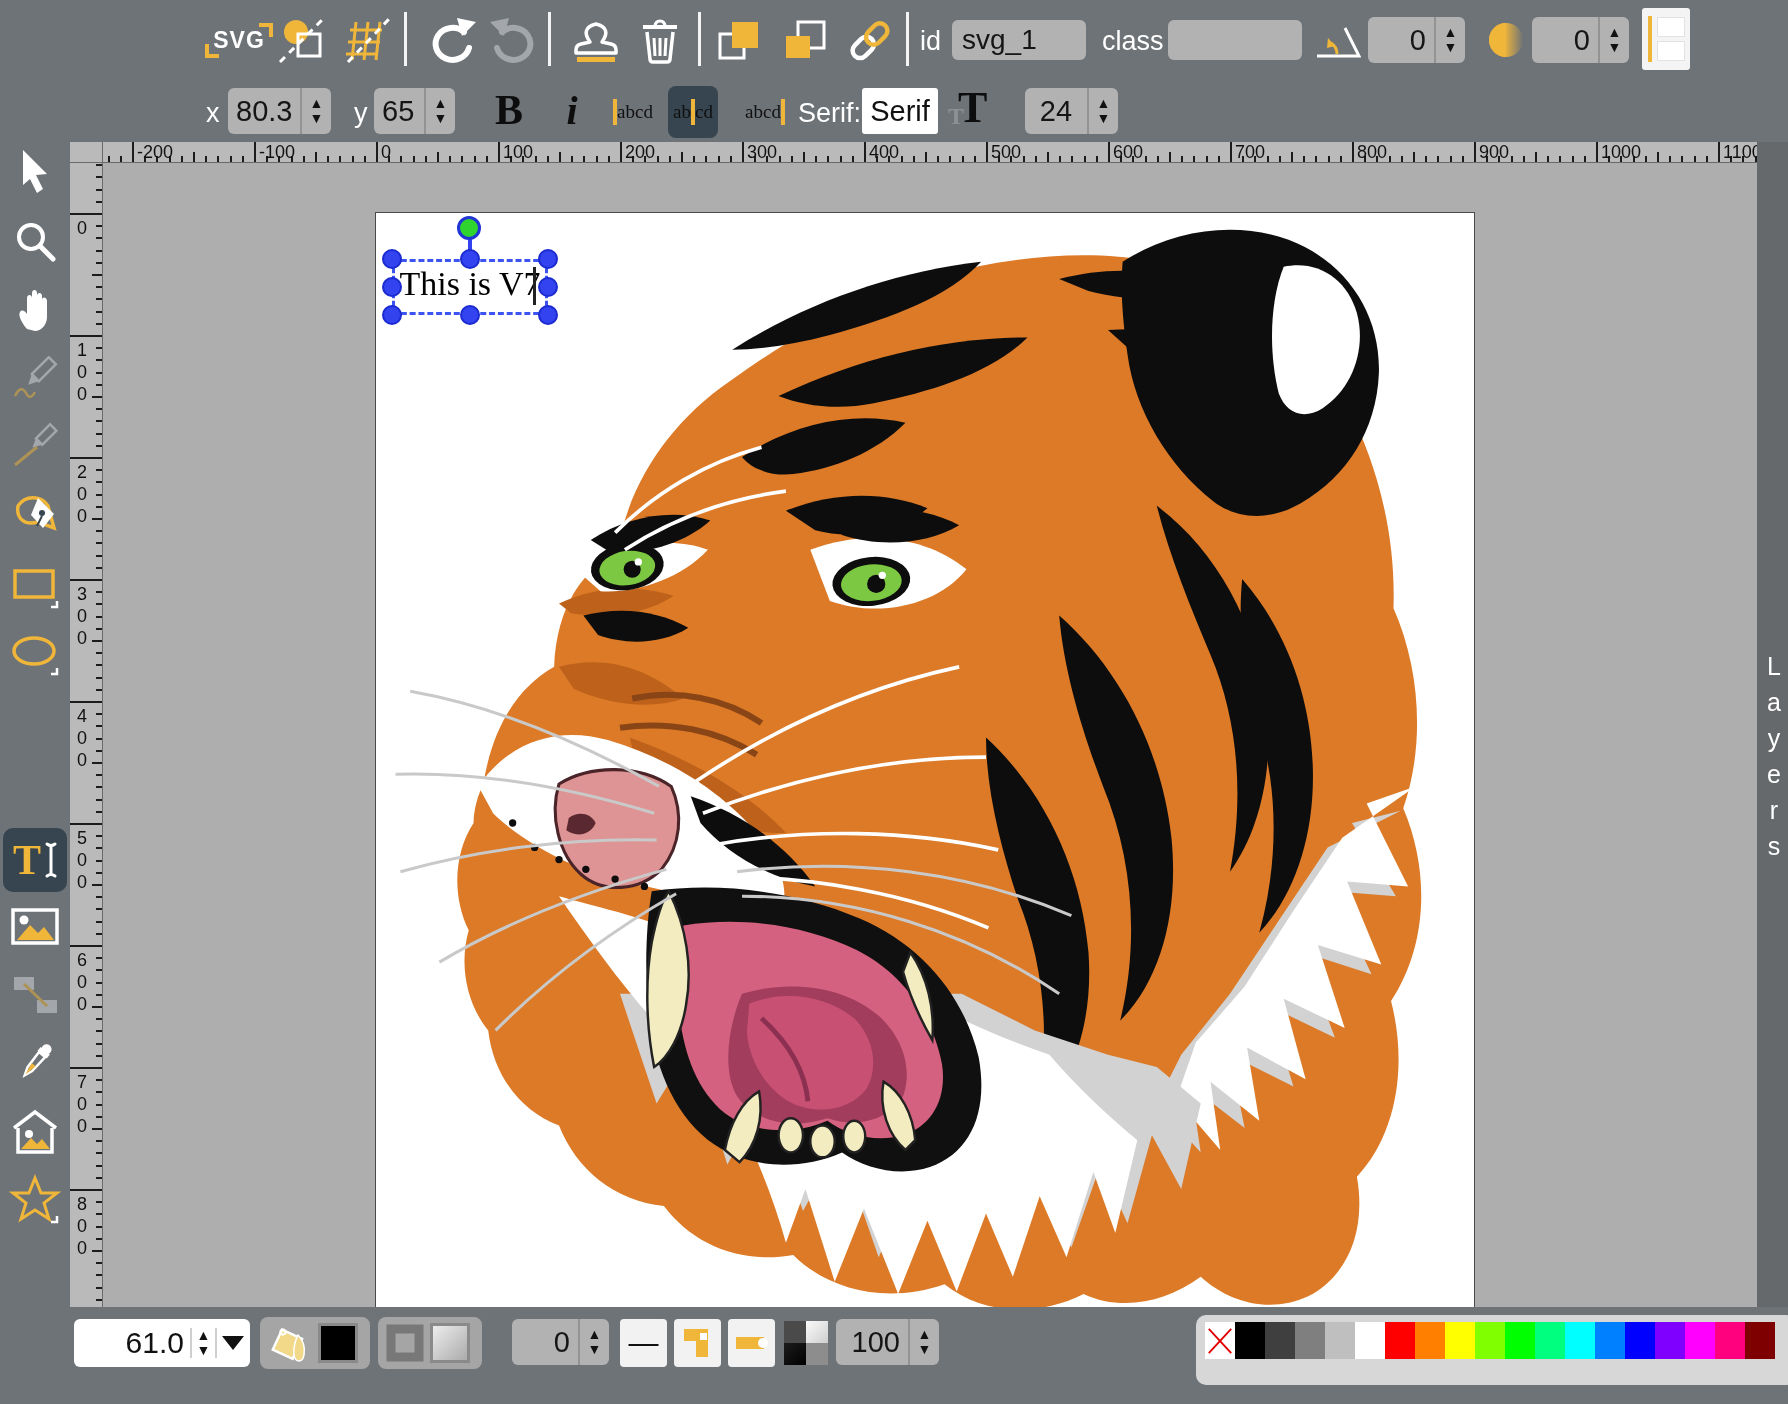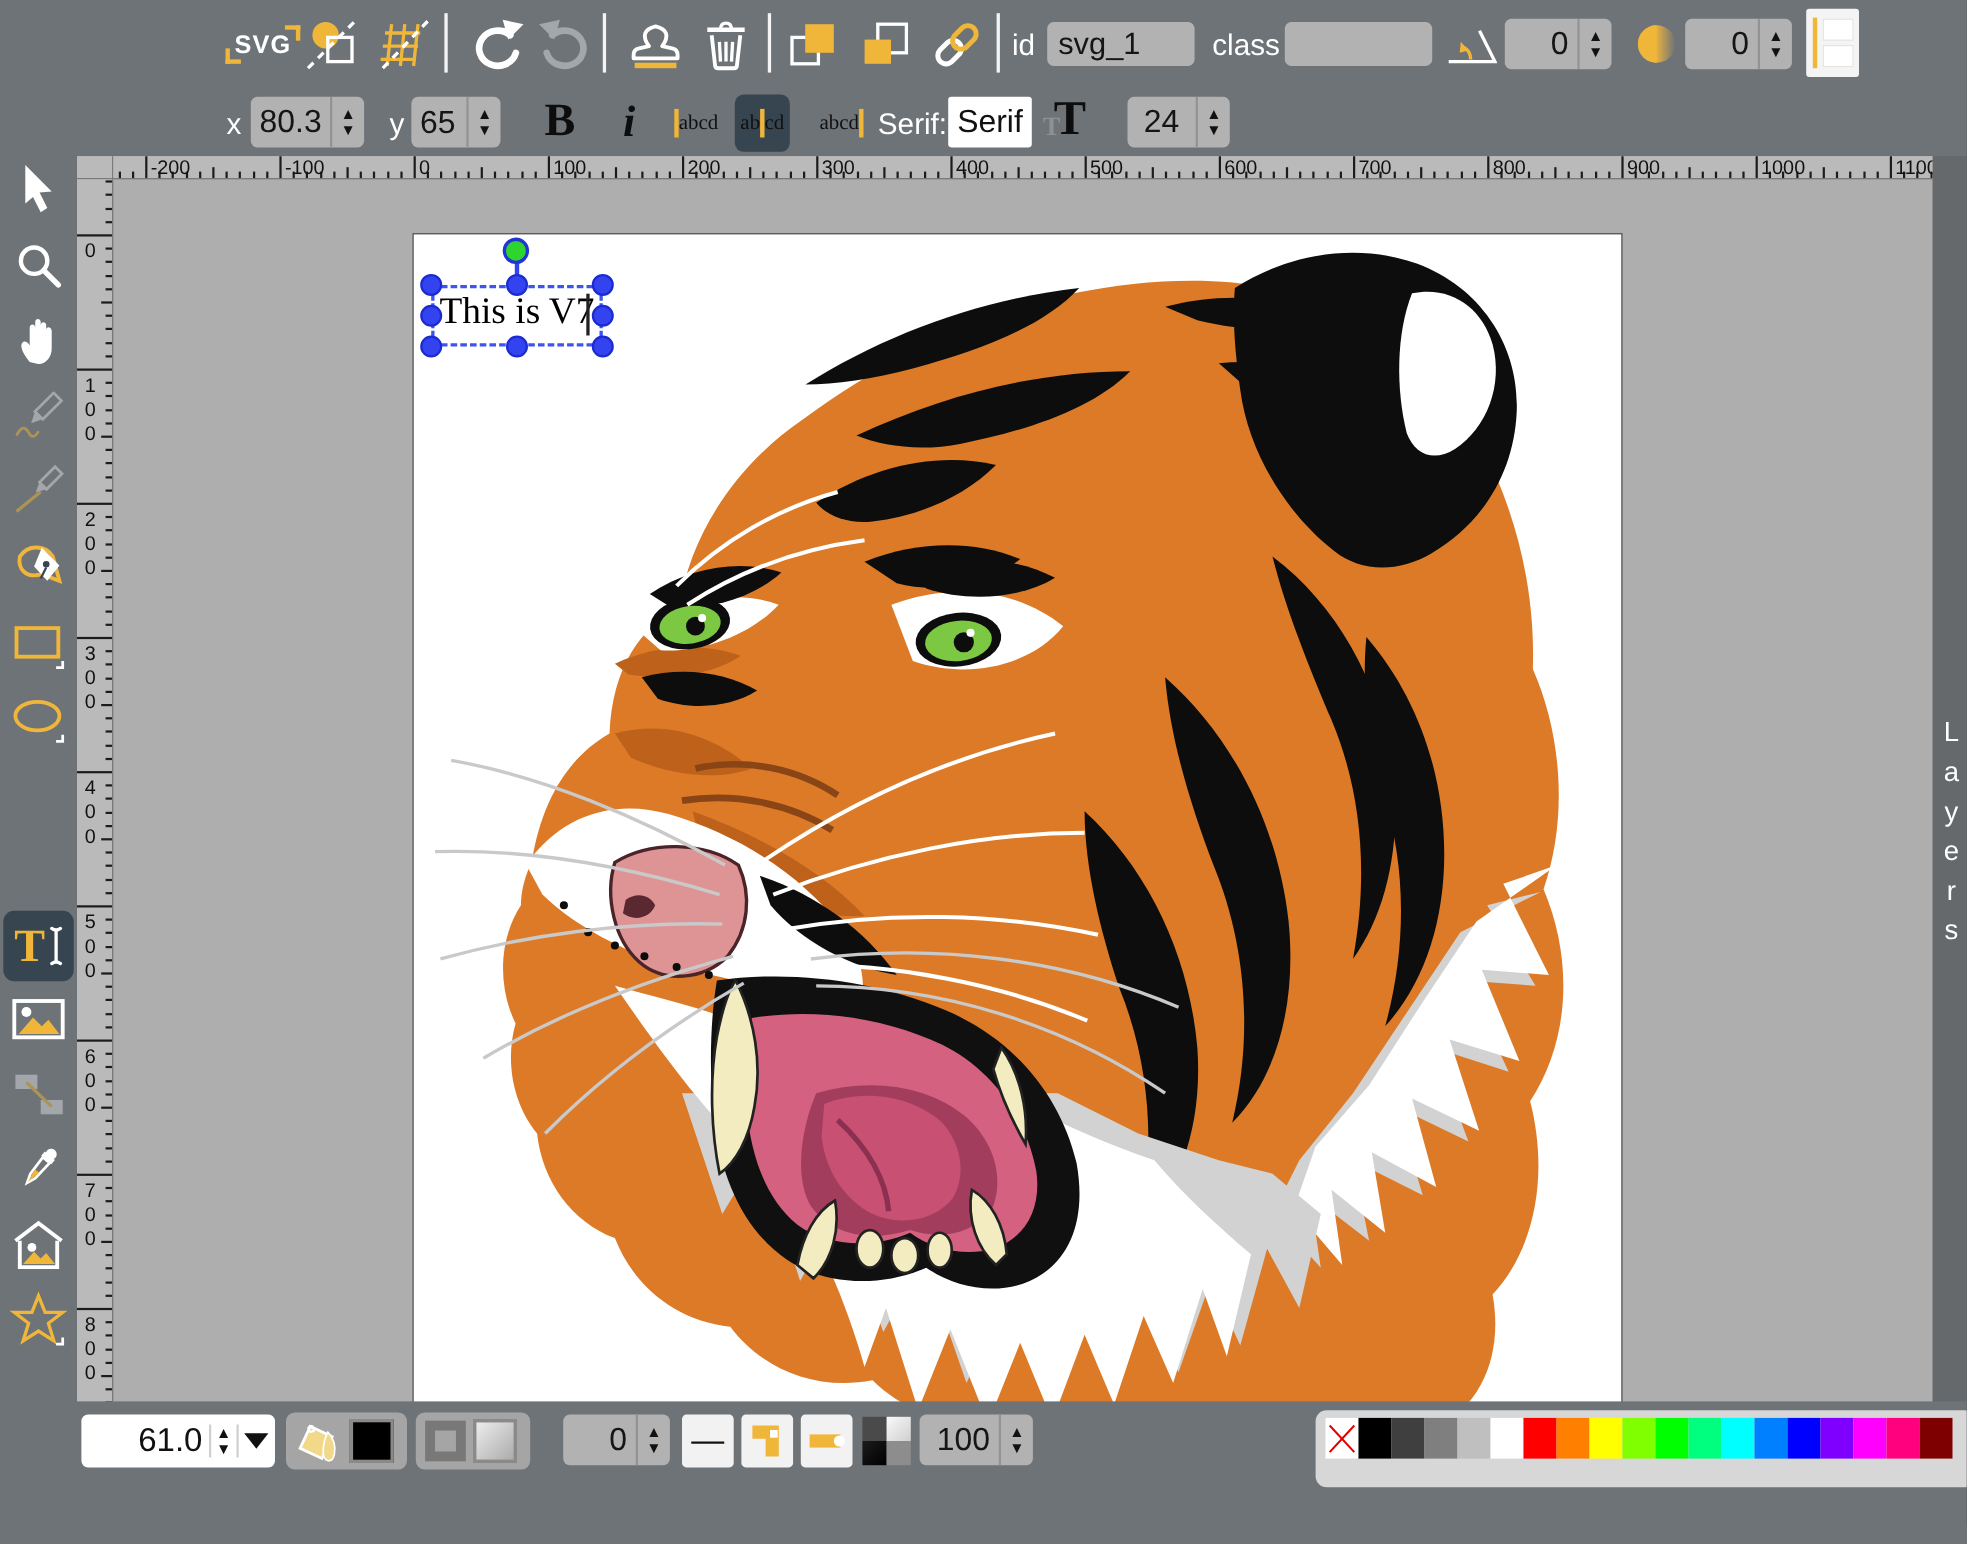--- a/index.html
+++ b/index.html
@@ -60,21 +60,21 @@
   .rot-handle{position:absolute;left:81px;top:3px;width:24px;height:24px;border-radius:50%;
               background:#2FD42F;border:3px solid #2134D6;box-sizing:border-box;}
   #canvas-text{position:absolute;left:16px;top:52px;width:156px;text-align:center;
                font-family:"Liberation Serif",serif;font-size:34px;color:#000;white-space:nowrap;}
   #caret{position:absolute;left:157px;top:54px;width:3px;height:38px;background:#222;}
   
   #layers-strip{position:absolute;left:1757px;top:142px;width:31px;height:1188px;background:#66696C;}
   #layers-label{position:absolute;left:2px;top:510px;width:27px;color:#fff;font-size:25px;
                 writing-mode:vertical-lr;text-orientation:upright;letter-spacing:8px;}
   
-  #bottombar{position:absolute;left:0;top:1274px;width:1788px;height:74px;background:#6E7377;}
+  #bottombar{position:absolute;left:0;top:1307px;width:1788px;height:74px;background:#6E7377;}
   #zoomwidget{position:absolute;left:74px;top:12px;width:176px;height:48px;background:#fff;border-radius:6px;
               display:flex;align-items:center;}
   #zoomwidget input{width:108px;border:none;font-size:30px;text-align:right;padding-right:6px;outline:none;
                     font-family:"Liberation Sans",sans-serif;color:#111;background:transparent;}
   #zoomwidget .spin{border-left:2px solid #cfcfcf;border-right:2px solid #cfcfcf;width:26px;}
   .dd-caret{width:0;height:0;border-left:11px solid transparent;border-right:11px solid transparent;
             border-top:14px solid #111;margin:0 auto;}
   .group{position:absolute;top:10px;height:52px;background:#A5A5A5;border-radius:8px;display:flex;
          align-items:center;gap:6px;padding:0 8px;box-sizing:border-box;}
   .swatch-big{width:40px;height:40px;border:3px solid #8a8a8a;box-sizing:border-box;}

